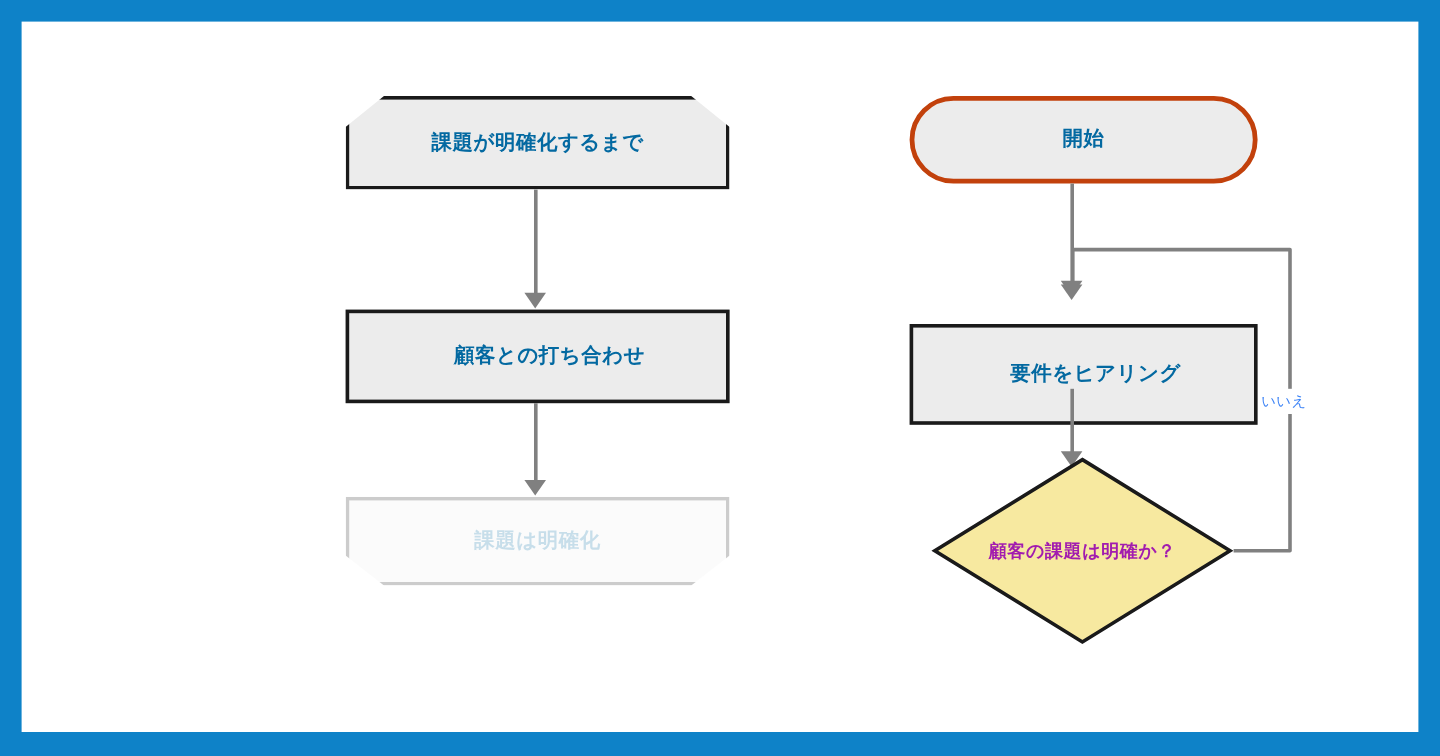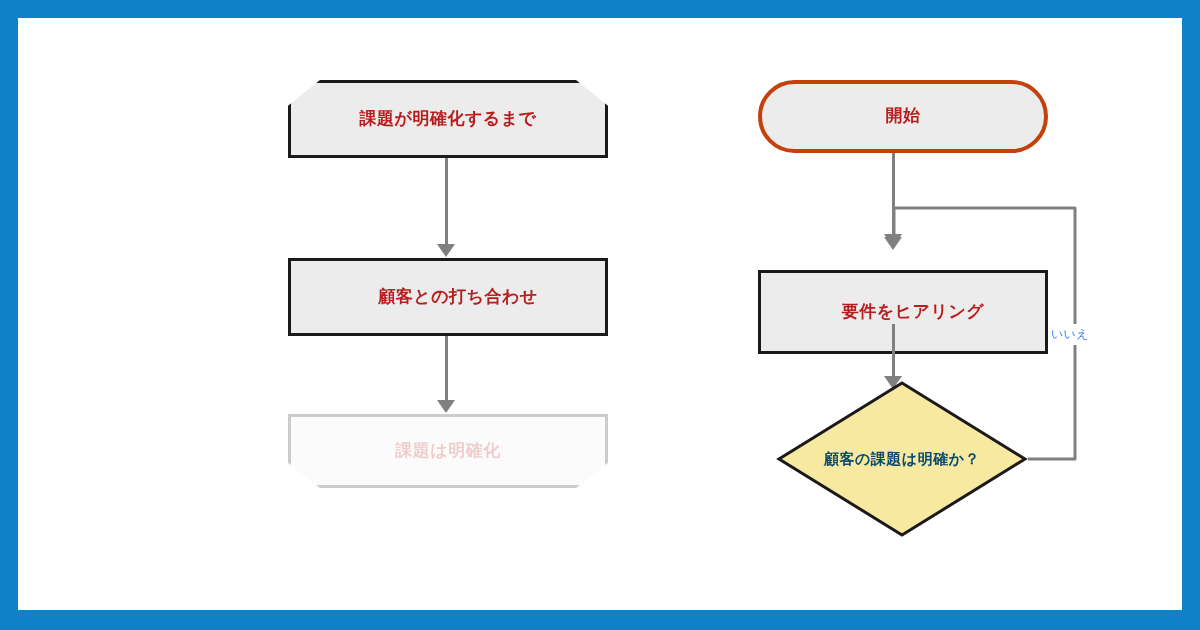--- a/index.html
+++ b/index.html
@@ -36,21 +36,21 @@
     position: absolute;
     inset: 0;
   }
 
   .node {
     position: absolute;
     box-sizing: border-box;
     display: flex;
     align-items: center;
     justify-content: center;
-    color: #b91c1c;
+    color: #0369a1;
     font-weight: bold;
     letter-spacing: 0.5px;
     text-align: center;
     line-height: 1.2;
   }
 
   .node-label {
     pointer-events: none;
   }
 
@@ -91,21 +91,21 @@
   }
   .shape-decision-wrap svg {
     position: absolute;
     inset: 0;
     width: 100%;
     height: 100%;
   }
   .shape-decision-wrap .node-label {
     position: relative;
     z-index: 2;
-    color: #0c4a6e;
+    color: #a21caf;
     font-weight: bold;
     letter-spacing: 0.5px;
     white-space: nowrap;
   }
 
   
   .conn-line {
     position: absolute;
     background: #808080;
   }

